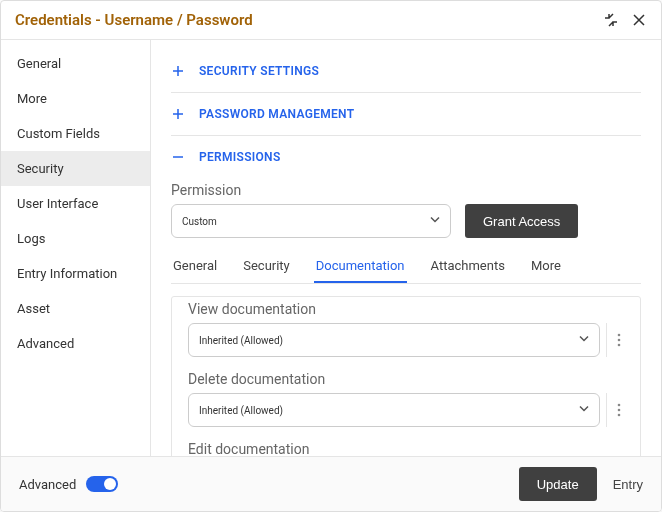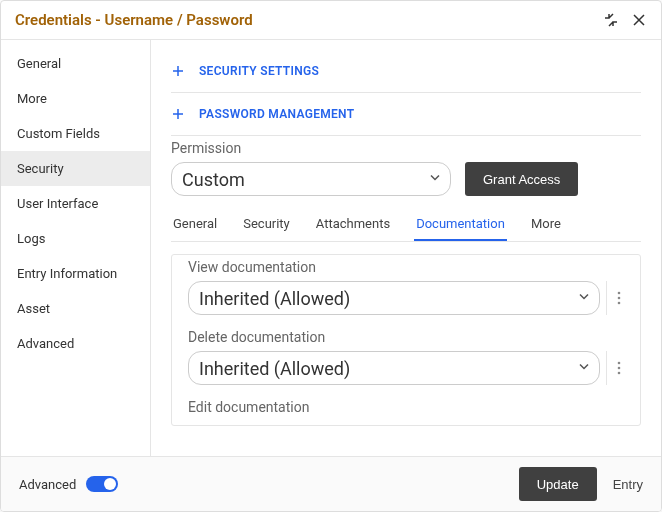--- a/index.html
+++ b/index.html
@@ -15,21 +15,21 @@
 .sidebar-item.active { background: #ececec; }
 .main { flex: 1; padding: 10px 20px 10px 20px; overflow-y: auto; }
 .section { border-bottom: 1px solid #e5e5e5; }
 .section-header { display: flex; align-items: center; gap: 14px; padding: 14px 0; cursor: pointer; }
 .section-toggle { color: #2563eb; font-weight: 300; display: inline-flex; width: 14px; justify-content: center; }
 .section-title { color: #2563eb; text-transform: uppercase; font-size: 12px; font-weight: 600; letter-spacing: 0.3px; }
 .section-body { padding: 4px 0 14px 0; }
 .field-label { font-size: 14px; color: #666; margin-bottom: 6px; display: block; }
 .row { display: flex; gap: 14px; align-items: flex-end; margin-bottom: 12px; }
 .select { position: relative; flex: 1; }
-.select select, .select-box { width: 100%; height: 34px; border: 1px solid #ccc; border-radius: 13px; padding: 0 30px 0 10px; font-size: 18px; background: #fff; appearance: none; cursor: pointer; display: flex; align-items: center; }
+.select select, .select-box { width: 100%; height: 34px; border: 1px solid #ccc; border-radius: 6px; padding: 0 30px 0 10px; font-size: 10px; background: #fff; appearance: none; cursor: pointer; display: flex; align-items: center; }
 .select-chevron { position: absolute; right: 10px; top: 50%; transform: translateY(-50%); pointer-events: none; color: #555; }
 .btn-primary { background: #404040; color: #fff; border: none; border-radius: 3px; padding: 8px 18px; font-size: 13px; cursor: pointer; height: 34px; }
 .tabs { display: flex; gap: 22px; border-bottom: 1px solid #e5e5e5; margin-bottom: 12px; }
 .tab { padding: 8px 2px; cursor: pointer; font-size: 13px; color: #444; border-bottom: 2px solid transparent; }
 .tab.active { color: #2563eb; border-bottom-color: #2563eb; }
 .perm-group { margin-bottom: 14px; padding: 0 16px; }
 .perm-row { display: flex; gap: 6px; align-items: center; }
 .perm-row .select { flex: 1; }
 .kebab { width: 18px; height: 34px; display: flex; align-items: center; justify-content: center; cursor: pointer; color: #888; border-left: 1px solid #e5e5e5; padding-left: 6px; }
 .perm-box { border: 1px solid #e5e5e5; border-radius: 3px; padding: 4px 0 4px 0; }
@@ -92,42 +92,50 @@
           <span class="section-toggle">
             <svg width="12" height="12" viewBox="0 0 12 12">
                 <path d="M6 1v10M1 6h10" stroke="currentColor" stroke-width="1.5"></path>
               </svg>
           </span>
           <span class="section-title">Password Management</span>
         </div>
       </div>
 
       <div class="section" style="border-bottom:none">
+        <div class="section-header">
+          <span class="section-toggle">
+            <svg width="12" height="12" viewBox="0 0 12 12">
+                <path d="M1 6h10" stroke="currentColor" stroke-width="1.5"></path>
+              </svg>
+          </span>
+          <span class="section-title">Permissions</span>
+        </div>
 
         <div class="section-body">
           <label class="field-label">Permission</label>
           <div class="row">
             <div class="select" style="max-width:280px">
               <div class="select-box">
                 <span>Custom</span>
               </div>
               <span class="select-chevron">
                 <svg width="12" height="12" viewBox="0 0 12 12">
                     <path d="M2 4l4 4 4-4" stroke="currentColor" stroke-width="1.5" fill="none"></path>
                   </svg>
               </span>
             </div>
             <button class="btn-primary">Grant Access</button>
           </div>
 
           <div class="tabs">
             <div class="tab">General</div>
             <div class="tab">Security</div>
+            <div class="tab active">Documentation</div>
             <div class="tab">Attachments</div>
-            <div class="tab active">Documentation</div>
             <div class="tab">More</div>
           </div>
 
           <div class="perm-box">
             <div class="perm-label-row">
                 <label class="field-label">View documentation</label>
               </div>
             <div class="perm-group">
               <div class="perm-row">
                 <div class="select">

